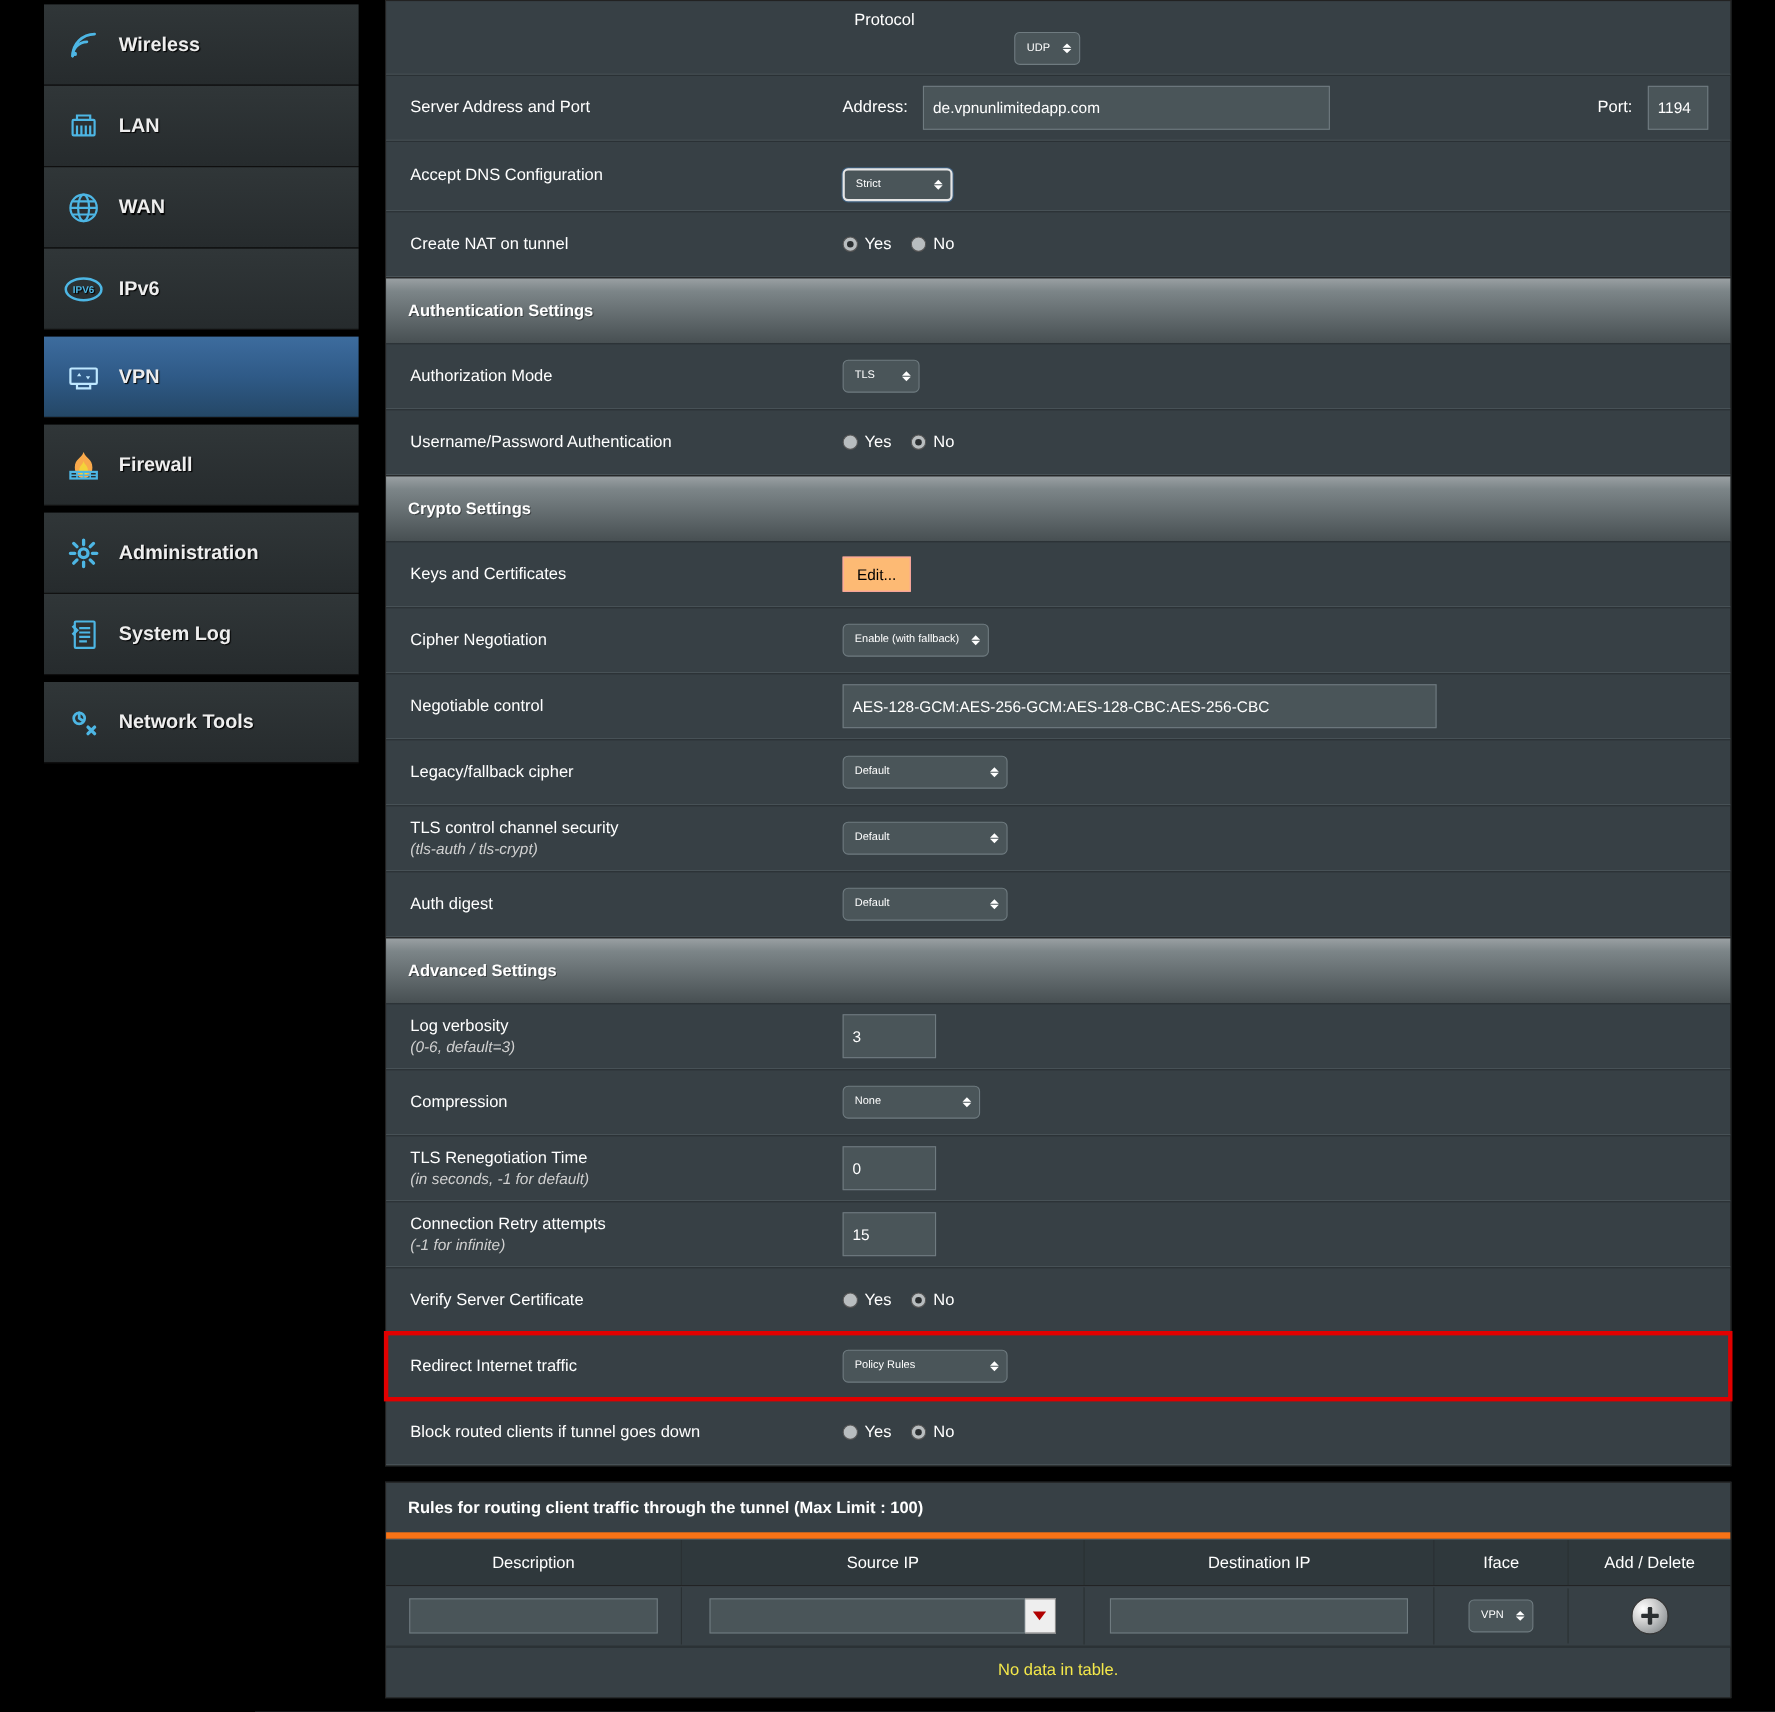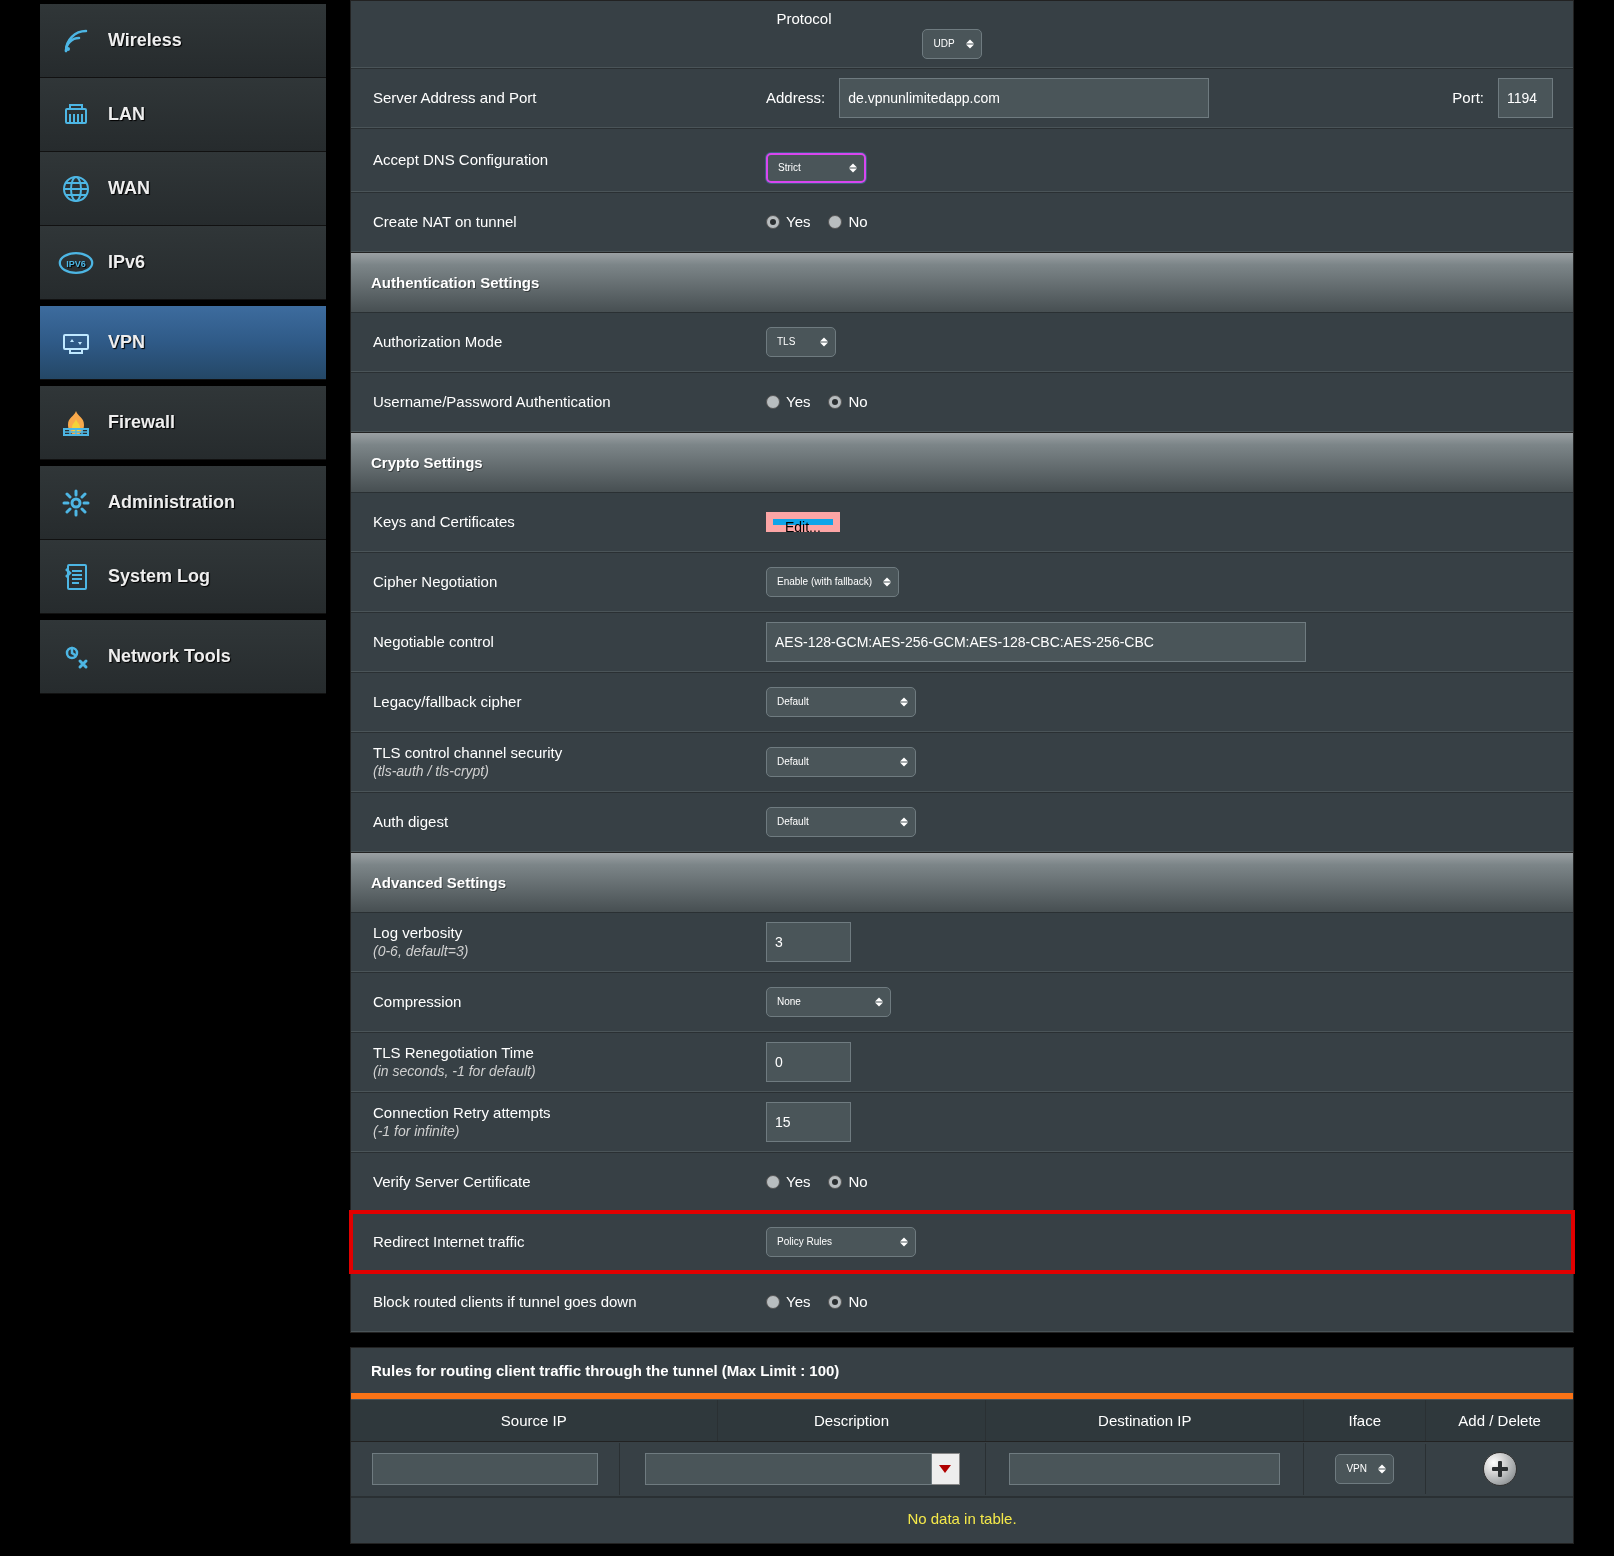--- a/index.html
+++ b/index.html
@@ -95,21 +95,21 @@
     color: #fff;
     height: 30px;
     display: inline-flex;
     align-items: center;
     padding: 0 26px 0 10px;
     font-size: 10px;
     position: relative;
     cursor: pointer;
   }
   .dropdown.highlight {
-    border: 2px solid #d946ef;
+    border: 2px solid #e5e5e5;
     box-shadow: 0 0 0 1px rgba(74,144,217,0.4);
     margin-top: 16px;
   }
   .dropdown .caret {
     position: absolute;
     right: 7px;
     top: 50%;
     transform: translateY(-50%);
     display:flex; flex-direction:column; gap:1px;
   }
@@ -131,24 +131,24 @@
   .radio-opt { display:flex; align-items:center; gap:6px; font-size:15px; cursor:pointer; }
   .radio-opt .dot {
     width:14px; height:14px; border-radius:50%;
     background:#b8bdbf; border:1px solid #555;
     display:inline-flex; align-items:center; justify-content:center;
   }
   .radio-opt.sel .dot::after {
     content:""; width:6px; height:6px; border-radius:50%; background:#2b2f31;
   }
   .btn-edit {
-    background: #0ea5e9;
+    background: #fdba74;
     color: #000;
-    border: 7px solid #fca5a5;
-    height: 20px;
+    border: 1px solid #fca5a5;
+    height: 32px;
     padding: 0 12px;
     font-size: 14px;
     cursor: pointer;
   }
 
   .section-header {
     background: linear-gradient(to bottom, #9aa0a3 0%, #7c8588 20%, #474f52 100%);
     color: #fff;
     font-weight: bold;
     font-size: 15px;
@@ -593,22 +593,22 @@
                 <span>No</span>
               </label>
           </div>
         </div>
       </div>
     </div>
 
     <div class="rules-panel">
       <div class="rules-title">Rules for routing client traffic through the tunnel (Max Limit : 100)</div>
       <div class="rules-head">
+        <div class="col col-desc">Description</div>
         <div class="col col-src">Source IP</div>
-        <div class="col col-desc">Description</div>
         <div class="col col-dst">Destination IP</div>
         <div class="col col-iface">Iface</div>
         <div class="col col-act">Add / Delete</div>
       </div>
       <div class="rules-row">
         <div class="col col-desc">
             <input class="table-input" style="">
           </div>
         <div class="col col-src">
           <div class="src-wrap">

